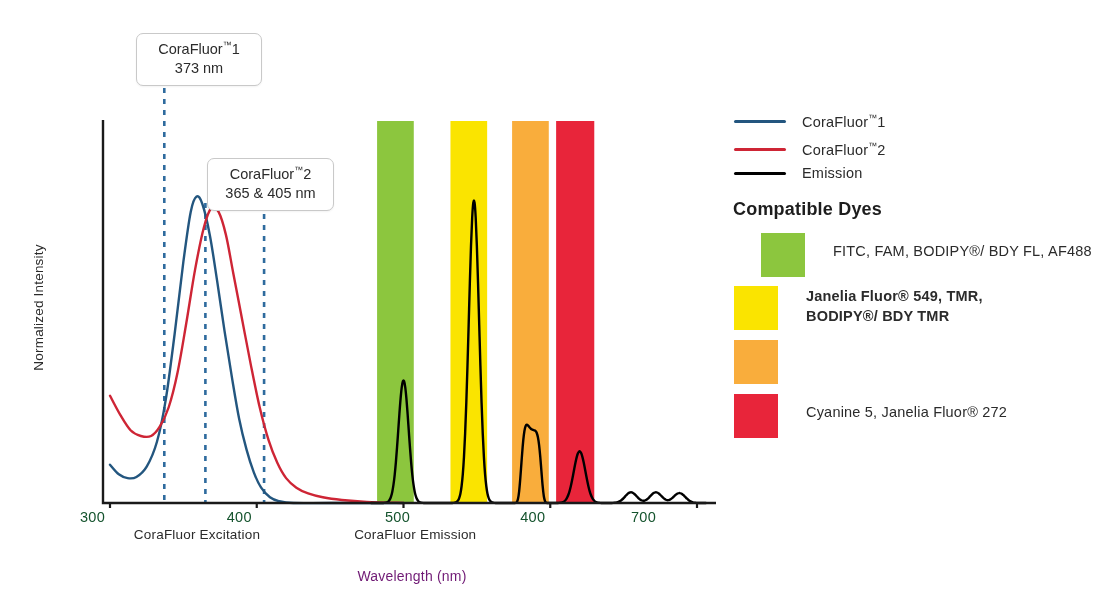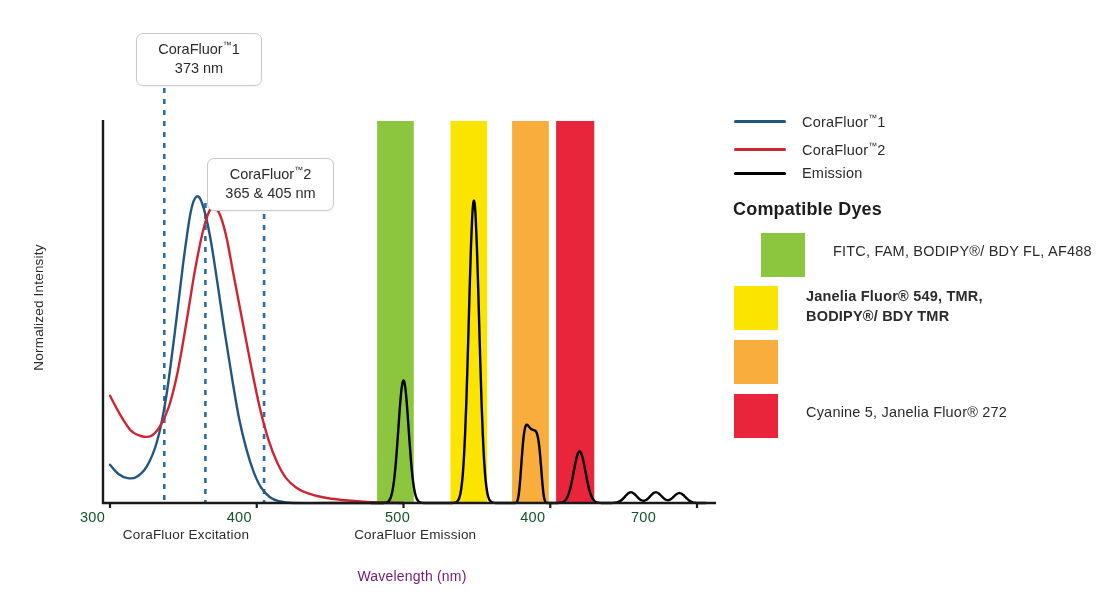--- a/index.html
+++ b/index.html
@@ -89,21 +89,21 @@
       </svg>
 
     <div class="y-axis-title">Normalized Intensity</div>
 
     <div class="tick-label" id="tick0" style="left: 80px; top: 509px;">300</div>
     <div class="tick-label" id="tick1" style="left: 226.75px; top: 509px;">400</div>
     <div class="tick-label" id="tick2" style="left: 385px; top: 509px;">500</div>
     <div class="tick-label" id="tick3" style="left: 520.25px; top: 509px;">400</div>
     <div class="tick-label" id="tick4" style="left: 631px; top: 509px;">700</div>
 
-    <div class="region-label" id="region-exc" style="left: 186px; top: 527px; transform: translateX(-50%);">CoraFluor Excitation</div>
+    <div class="region-label" id="region-exc" style="left: 197px; top: 527px; transform: translateX(-50%);">CoraFluor Excitation</div>
     <div class="region-label" id="region-emi" style="left: 415.24px; top: 527px; transform: translateX(-50%);">CoraFluor Emission</div>
 
     <div class="axis-title" id="x-axis-title" style="left: 412px; top: 568px; transform: translateX(-50%);">Wavelength (nm)</div>
 
     <div class="callout" id="callout-1" style="left: 136px; top: 33px; width: 126px;">
       <span>CoraFluor</span><span class="sup">™</span><span>1</span>
       <span class="l2">373 nm</span>
     </div>
 
     <div class="callout" id="callout-2" style="left: 207px; top: 158px; width: 127px;">

